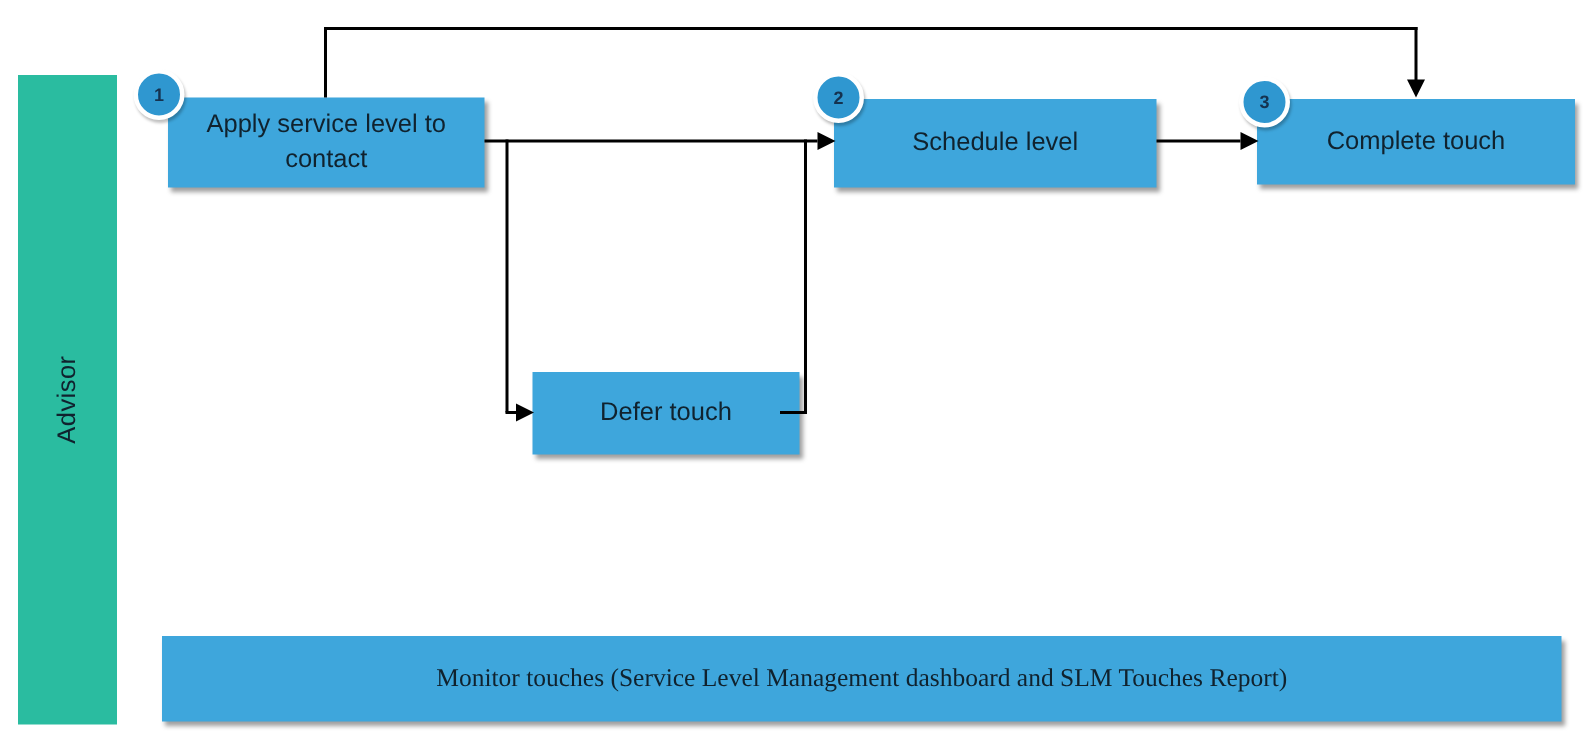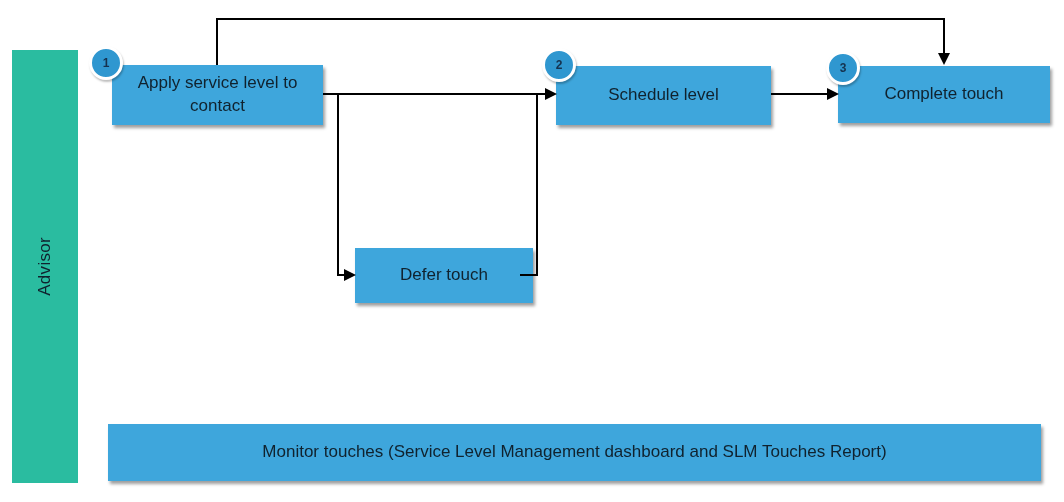--- a/index.html
+++ b/index.html
@@ -33,21 +33,21 @@
     display: flex; align-items: center; justify-content: center;
     text-align: center;
     font-size: 17px;
     line-height: 1.35;
     box-shadow: 2px 3px 3px rgba(0,0,0,0.38);
   }
   .node-apply    { left: 112px; top: 65px;  width: 211px; height: 60px; padding: 0 15px; box-sizing: border-box; }
   .node-schedule { left: 556px; top: 66px;  width: 215px; height: 59px; }
   .node-complete { left: 838px; top: 66px;  width: 212px; height: 57px; justify-content: center; }
   .node-defer    { left: 355px; top: 248px; width: 178px; height: 55px; }
-  .node-monitor  { left: 108px; top: 424px; width: 933px; height: 57px; }
+  .node-monitor  { left: 108px; top: 424px; width: 933px; height: 57px; font-family: Liberation Serif, serif; }
   .badge {
     position: absolute;
     width: 28px; height: 28px;
     border-radius: 50%;
     background: var(--badge-fill, #2f97d0);
     border: 3px solid var(--badge-ring, #ffffff);
     display: flex; align-items: center; justify-content: center;
     font-size: 12px; font-weight: bold;
     color: #15324f;
     z-index: 5;

